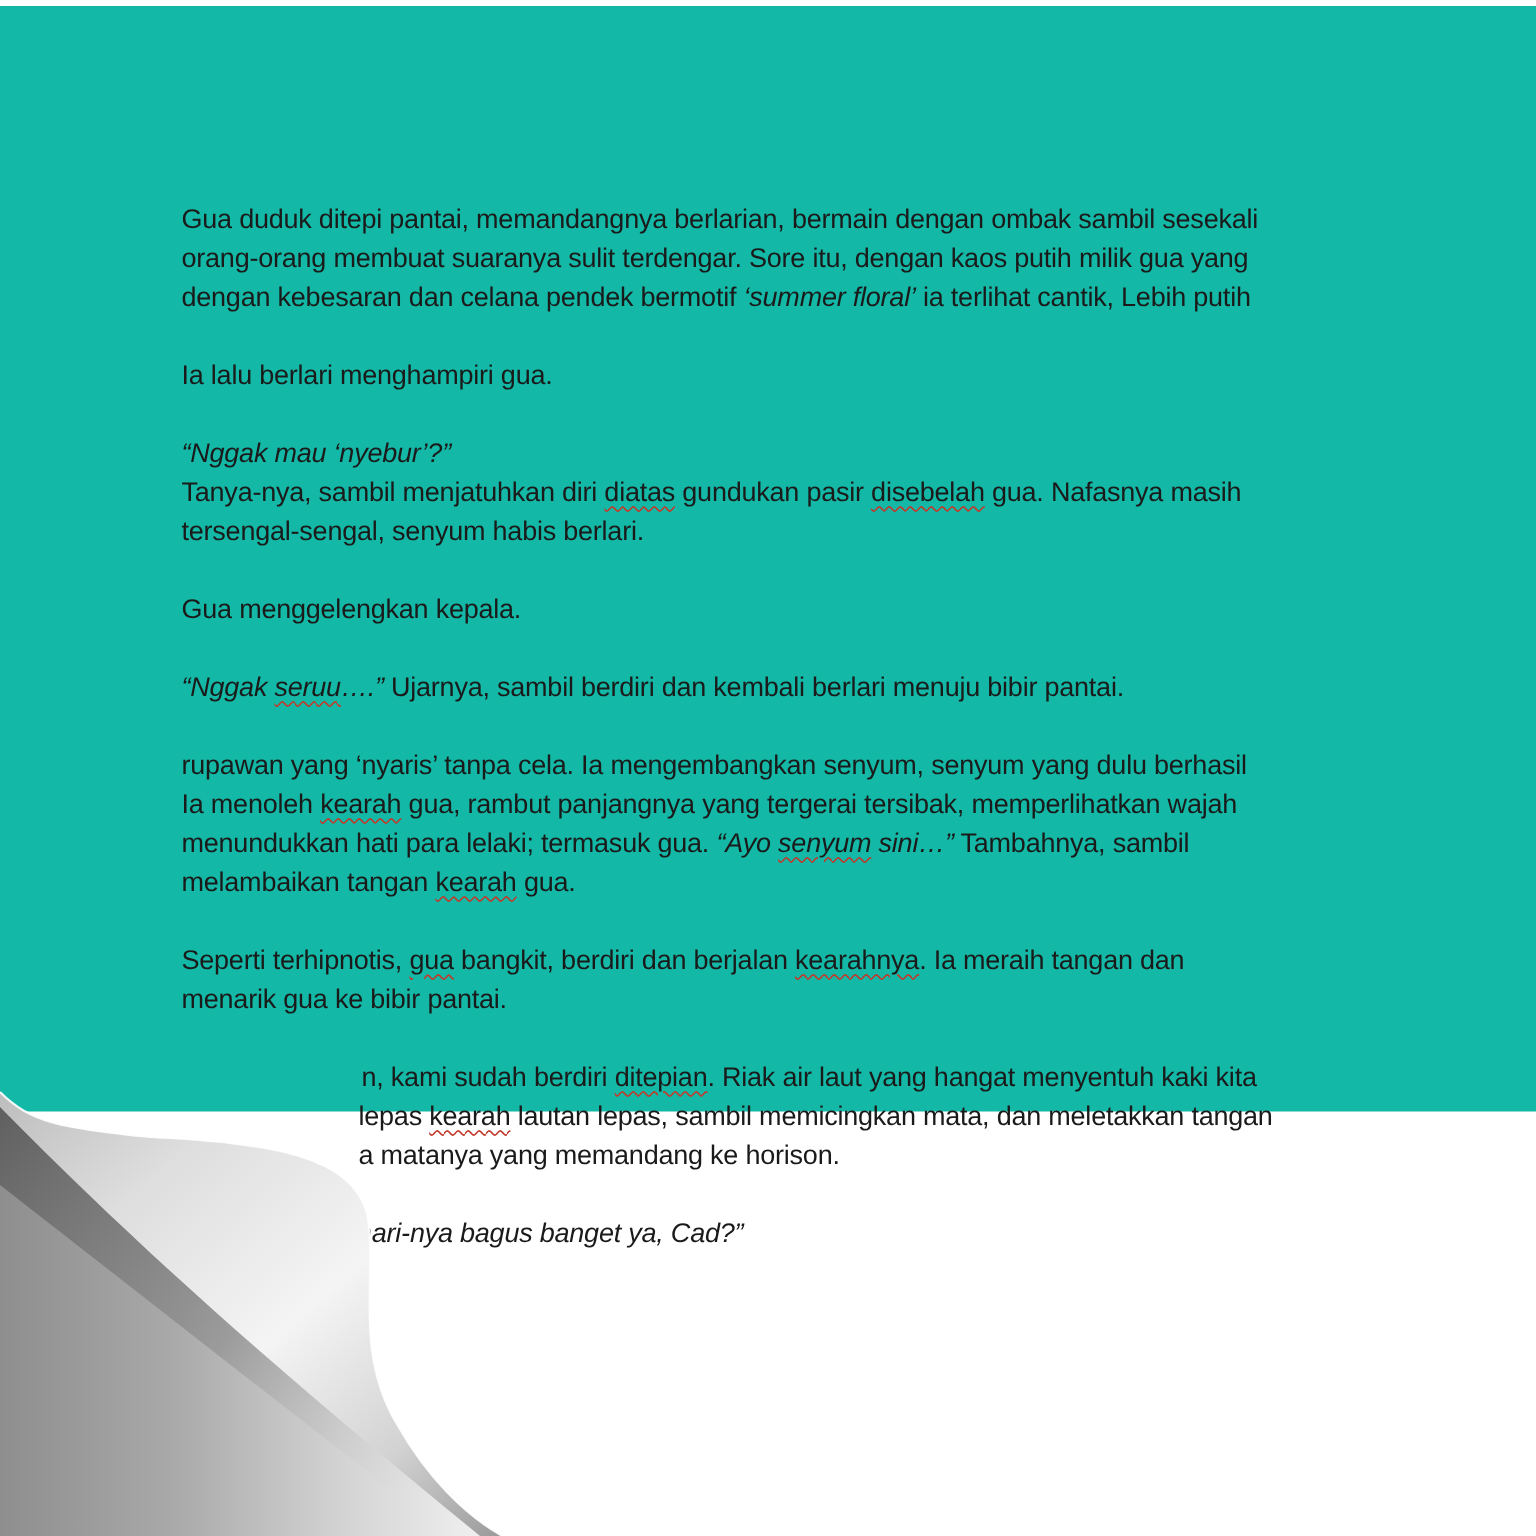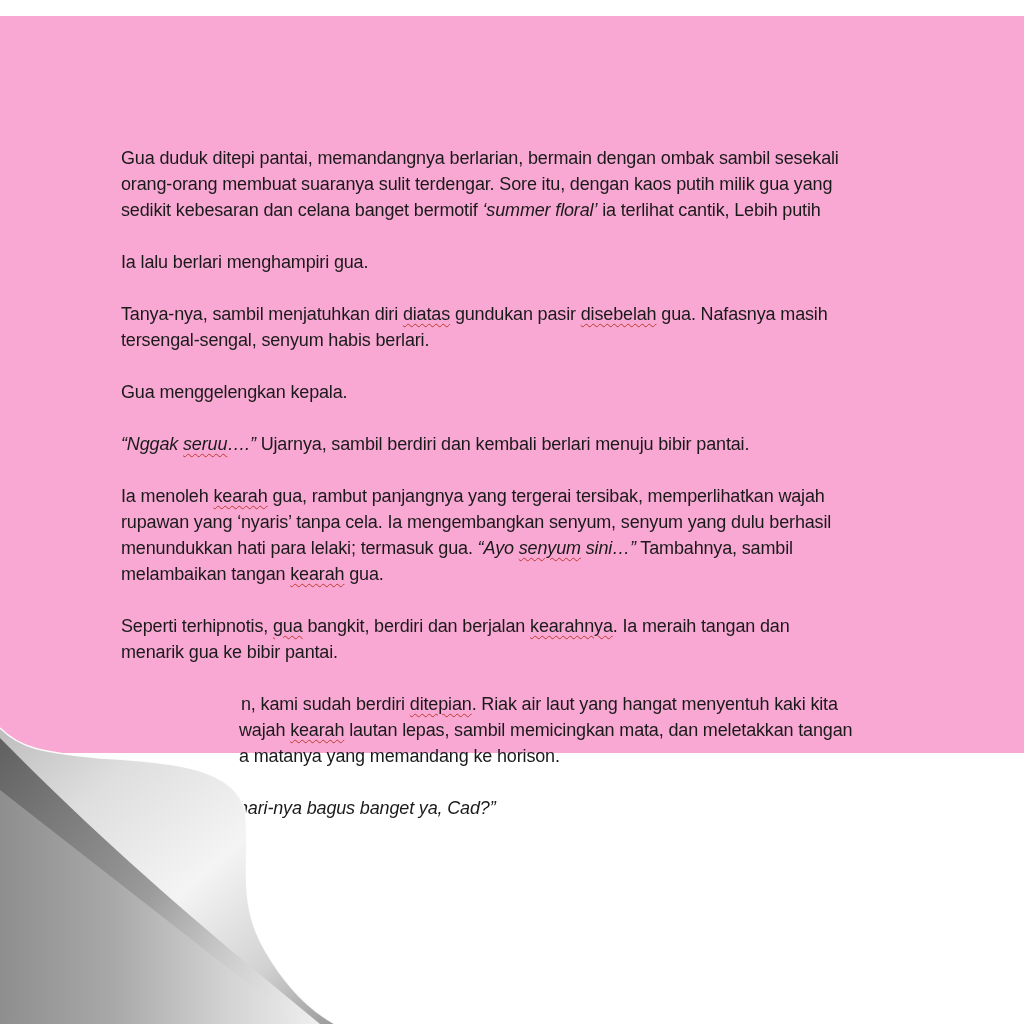--- a/index.html
+++ b/index.html
@@ -2,22 +2,22 @@
 <html><head>
 <meta charset="utf-8">
 <style>
   html, body { margin: 0; padding: 0; }
   body {
     width: 1024px; height: 1024px; overflow: hidden;
     background: #ffffff; position: relative;
     font-family: "Liberation Sans", sans-serif;
   }
   .page {
-    position: absolute; left: 0; top: 16px; width: 1024px; height: 737px;
-    background: #f9a8d4;
+    position: absolute; left: 0; top: 4px; width: 1024px; height: 737px;
+    background: #14b8a6;
   }
   .doc {
     position: absolute; left: 121px; top: 129px; width: 800px;
     font-size: 18px; line-height: 26px; color: #1a1a1a;
     letter-spacing: -0.15px;
   }
   .para { margin: 0 0 26px 0; }
   .line { display: block; white-space: nowrap; height: 26px; }
   em, .it { font-style: italic; margin-top: 11px; }
   .spell {
@@ -29,48 +29,49 @@
   .curl-wrap { position: absolute; left: 0; top: 0; width: 1024px; height: 1024px; pointer-events: none; }
 </style>
 </head>
 <body>
 
 <div class="page">
   <div class="doc" id="doc">
       <div class="para">
         <span class="line"><span>Gua duduk ditepi pantai, memandangnya berlarian, bermain dengan ombak sambil sesekali</span></span>
         <span class="line"><span>orang-orang membuat suaranya sulit terdengar. Sore itu, dengan kaos putih milik gua yang</span></span>
-        <span class="line"><span>sedikit kebesaran dan celana banget bermotif </span><span class="it">‘summer floral’</span><span> ia terlihat cantik, Lebih putih</span></span>
+        <span class="line"><span>dengan kebesaran dan celana pendek bermotif </span><span class="it">‘summer floral’</span><span> ia terlihat cantik, Lebih putih</span></span>
       </div>
       <div class="para">
         <span class="line"><span>Ia lalu berlari menghampiri gua.</span></span>
       </div>
       <div class="para">
+        <span class="line"><span class="it">“Nggak mau ‘nyebur’?”</span></span>
         <span class="line"><span>Tanya-nya, sambil menjatuhkan diri </span><span class="spell">diatas</span><span> gundukan pasir </span><span class="spell">disebelah</span><span> gua. Nafasnya masih</span></span>
         <span class="line"><span>tersengal-sengal, senyum habis berlari.</span></span>
       </div>
       <div class="para">
         <span class="line"><span>Gua menggelengkan kepala.</span></span>
       </div>
       <div class="para">
         <span class="line"><span class="it">“Nggak </span><span class="it spell">seruu</span><span class="it">….”</span><span> Ujarnya, sambil berdiri dan kembali berlari menuju bibir pantai.</span></span>
       </div>
       <div class="para">
+        <span class="line"><span>rupawan yang ‘nyaris’ tanpa cela. Ia mengembangkan senyum, senyum yang dulu berhasil</span></span>
         <span class="line"><span>Ia menoleh </span><span class="spell">kearah</span><span> gua, rambut panjangnya yang tergerai tersibak, memperlihatkan wajah</span></span>
-        <span class="line"><span>rupawan yang ‘nyaris’ tanpa cela. Ia mengembangkan senyum, senyum yang dulu berhasil</span></span>
         <span class="line"><span>menundukkan hati para lelaki; termasuk gua. </span><span class="it">“Ayo </span><span class="it spell">senyum</span><span class="it"> sini…”</span><span> Tambahnya, sambil</span></span>
         <span class="line"><span>melambaikan tangan </span><span class="spell">kearah</span><span> gua.</span></span>
       </div>
       <div class="para">
         <span class="line"><span>Seperti terhipnotis, </span><span class="spell">gua</span><span> bangkit, berdiri dan berjalan </span><span class="spell">kearahnya</span><span>. Ia meraih tangan dan</span></span>
         <span class="line"><span>menarik gua ke bibir pantai.</span></span>
       </div>
       <div class="para" style="position: relative; left: 120px;">
         <span class="line" style="padding-left: 0px; margin-left: 0px;"><span>n, kami sudah berdiri </span><span class="spell">ditepian</span><span>. Riak air laut yang hangat menyentuh kaki kita</span></span>
-        <span class="line" style="padding-left: 0px; margin-left: -2px;"><span>wajah </span><span class="spell">kearah</span><span> lautan lepas, sambil memicingkan mata, dan meletakkan tangan</span></span>
+        <span class="line" style="padding-left: 0px; margin-left: -2px;"><span>lepas </span><span class="spell">kearah</span><span> lautan lepas, sambil memicingkan mata, dan meletakkan tangan</span></span>
         <span class="line" style="padding-left: 0px; margin-left: -2px;"><span>a matanya yang memandang ke horison.</span></span>
       </div>
       <div class="para" style="position: relative; left: 120px;">
         <span class="line" style="padding-left: 0px; margin-left: -3px;"><span class="it">hari-nya bagus banget ya, Cad?”</span></span>
       </div>
     </div>
 </div>
 
 <svg class="curl-wrap" width="1024" height="1024" viewBox="0 0 1024 1024">
   <defs>

